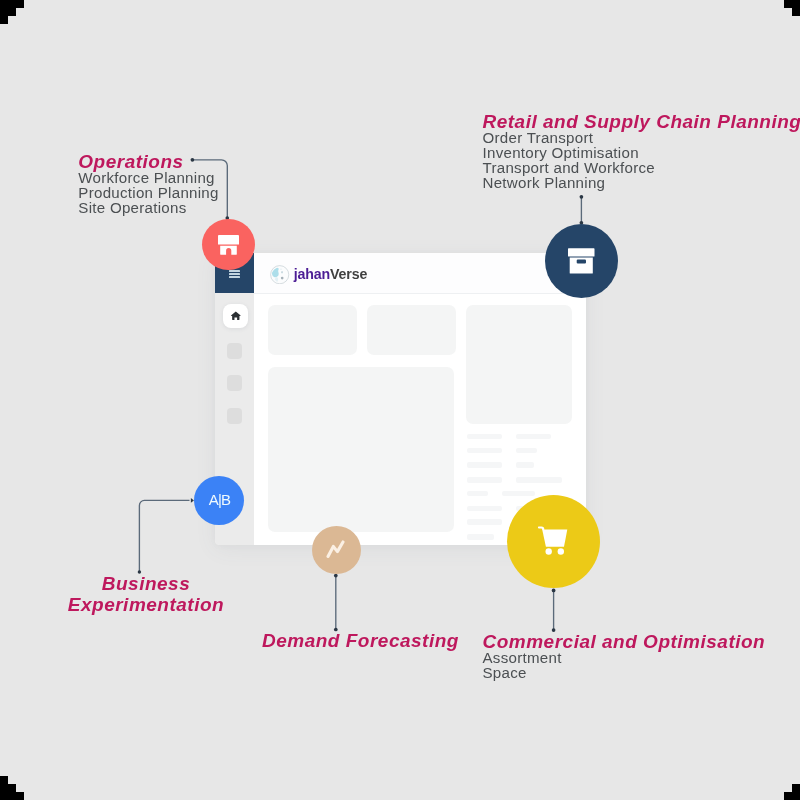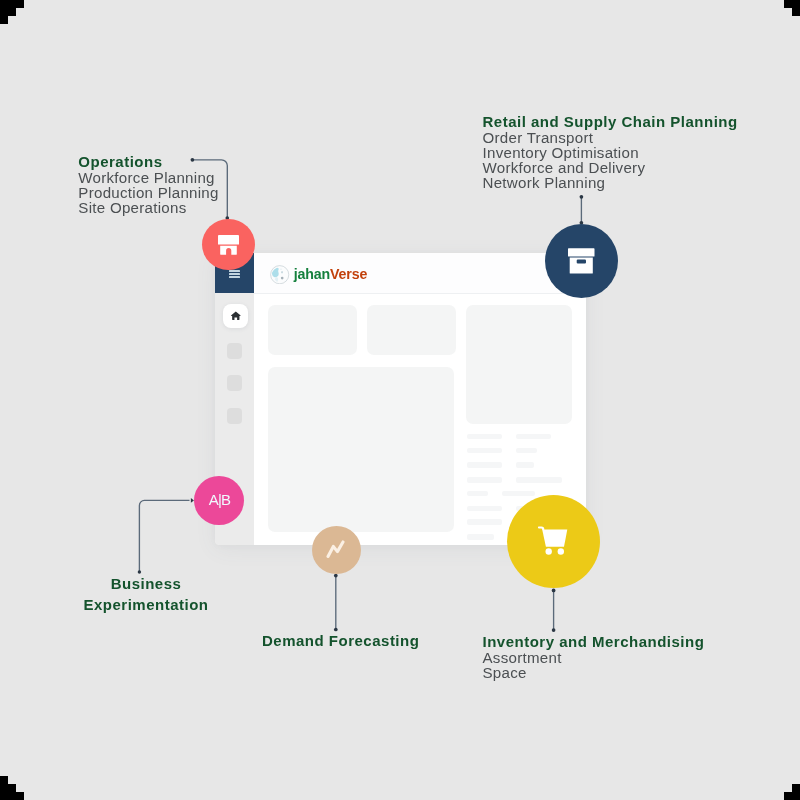--- a/index.html
+++ b/index.html
@@ -1,20 +1,20 @@
 <!DOCTYPE html>
 <html><head>
 <meta charset="utf-8">
 <style>
   html,body{margin:0;padding:0;background:#000;}
   body{width:800px;height:800px;overflow:hidden;font-family:"Liberation Sans",sans-serif;-webkit-font-smoothing:antialiased;}
   #page{position:absolute;left:0;top:0;width:800px;height:800px;background:#e7e7e7;overflow:hidden;clip-path:polygon(24px 0, 784px 0,784px 8px, 792px 8px, 792px 16px, 800px 16px,800px 784px,792px 784px, 792px 792px, 784px 792px, 784px 800px,24px 800px,24px 792px, 16px 792px, 16px 784px, 8px 784px, 8px 776px, 0 776px,0 24px,8px 24px, 8px 16px, 16px 16px, 16px 8px, 24px 8px);}
 
   .callout{position:absolute;}
-  .callout .c-title{font-weight:bold;font-size:15px;letter-spacing:0.5px;color:#14532d;line-height:16px;white-space:nowrap;}
+  .callout .c-title{font-weight:bold;font-size:19px;letter-spacing:0.5px;color:#be185d;line-height:16px;white-space:nowrap;font-style:italic;}
   .callout .c-line{font-size:15.1px;letter-spacing:0.28px;color:#4b4f52;line-height:15.1px;white-space:nowrap;}
 
   .node{position:absolute;border-radius:50%;display:flex;align-items:center;justify-content:center;}
   .node svg{display:block;}
   .connector{position:absolute;overflow:visible;}
 
   
   #app{position:absolute;left:215px;top:253px;width:371px;height:292px;}
   #app-shadow{position:absolute;left:0;top:0;width:371px;height:292px;border-radius:5px;background:#fff;
      box-shadow:0 4px 22px rgba(90,100,120,.07), 0 1px 6px rgba(90,100,120,.04);}
@@ -57,21 +57,21 @@
     <div id="header">
       <div id="brand">
         <svg width="19.4" height="19.4" viewBox="0 0 32 32">
           <circle cx="16" cy="16" r="15" fill="#fbfcfd" stroke="#bcc9ce" stroke-width="1.0"></circle>
           <path fill="#8fd3e2" opacity=".72" d="M11.6 4.7A15 15 0 0 0 3.6 12c-1 3.2.3 6.6 3.2 7.8 3 1.2 6.3-.3 7.3-3.2.9-2.7-.6-4.7-.6-6.6 0-1.7 1.1-3 .9-4.4a15 15 0 0 0-2.8-.9z"></path>
           <path fill="#cfe6ec" opacity=".55" d="M10.9 19.6c-1.4.8-2.5 2.4-3 4.4a15 15 0 0 0 3.9 3.9c1.4-1.8 2-4 1.4-5.8-.4-1.2-1.2-2.1-2.3-2.5z"></path>
           <ellipse cx="19.9" cy="11.8" rx="1.5" ry="2.0" fill="#c8d9e0"></ellipse>
           <circle cx="20.1" cy="21.6" r="2.2" fill="#6d7d8b" opacity=".6"></circle>
           <circle cx="18.2" cy="6.9" r=".95" fill="#dae8ec"></circle>
         </svg>
-        <div class="bt"><span style="color:#15803d">jahan</span><span style="color:#c2410c">Verse</span></div>
+        <div class="bt"><span style="color:#4c1d95">jahan</span><span style="color:#404040">Verse</span></div>
       </div>
     </div>
     <div class="card" style="left:53.4px;top:52.3px;width:88.5px;height:50px"></div>
     <div class="card" style="left:151.6px;top:52.3px;width:89.3px;height:50px"></div>
     <div class="card" style="left:251px;top:52px;width:106px;height:119px"></div>
     <div class="card" style="left:53.4px;top:113.9px;width:185.4px;height:165.6px"></div>
     <div id="rowlist">
       <div class="bar" style="left:251.5px;top:180.9px;width:35px"></div>
         <div class="bar" style="left:301.1px;top:180.9px;width:34.5px"></div>
       <div class="bar" style="left:251.5px;top:194.8px;width:35px"></div>
@@ -94,26 +94,26 @@
     <div class="c-title">Operations</div>
     <div class="c-line">Workforce Planning</div>
     <div class="c-line">Production Planning</div>
     <div class="c-line">Site Operations</div>
   </div>
 
   <div class="callout" style="left:482.5px;top:114.2px">
     <div class="c-title">Retail and Supply Chain Planning</div>
     <div class="c-line">Order Transport</div>
     <div class="c-line">Inventory Optimisation</div>
-    <div class="c-line">Workforce and Delivery</div>
+    <div class="c-line">Transport and Workforce</div>
     <div class="c-line">Network Planning</div>
   </div>
 
   <div class="callout" style="left:482.5px;top:634px">
-    <div class="c-title">Inventory and Merchandising</div>
+    <div class="c-title">Commercial and Optimisation</div>
     <div class="c-line">Assortment</div>
     <div class="c-line">Space</div>
   </div>
 
   <div class="callout" style="left:262px;top:632.5px">
     <div class="c-title">Demand Forecasting</div>
   </div>
 
   <div class="callout" style="left:46px;top:572.7px;width:200px;text-align:center">
     <div class="c-title" style="line-height:21px">Business</div>
@@ -165,17 +165,17 @@
       <circle cx="22.8" cy="25.5" r="3.2" fill="#fff"></circle>
     </svg>
   </div>
 
   <div class="node" style="left:311.5px;top:525.7px;width:49.4px;height:48.6px;background:#dbb894">
     <svg width="19" height="18" viewBox="0 0 19 18" style="margin-left:-1px;margin-top:-1px">
       <path fill="none" stroke="#fbf0e4" stroke-width="3.1" stroke-linecap="round" stroke-linejoin="round" d="M2 16.4 7.3 6.4l4.1 5.2 5.6-9.6"></path>
     </svg>
   </div>
 
-  <div class="node" style="left:193.9px;top:476.1px;width:49px;height:48.9px;background:#ec4899;color:#f0fafe;font-size:15px;letter-spacing:-0.9px;padding-left:1px">
+  <div class="node" style="left:193.9px;top:476.1px;width:49px;height:48.9px;background:#3b82f6;color:#f0fafe;font-size:15px;letter-spacing:-0.9px;padding-left:1px">
     <span style="margin-top:-1.5px">A|B</span>
   </div>
 
 </div>
 
 </body></html>

